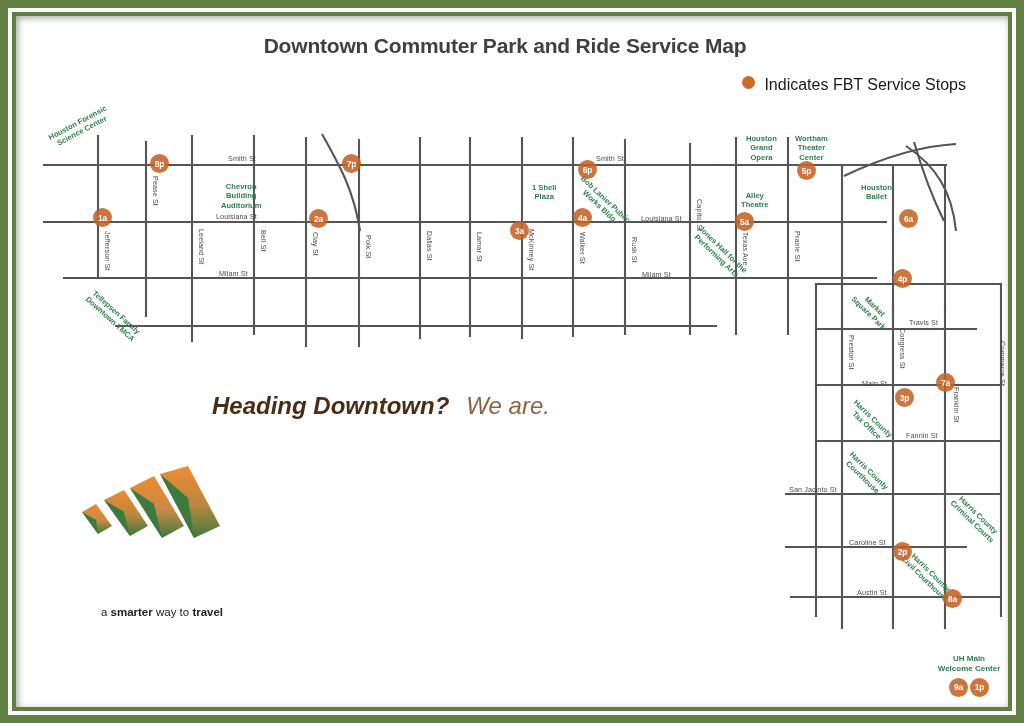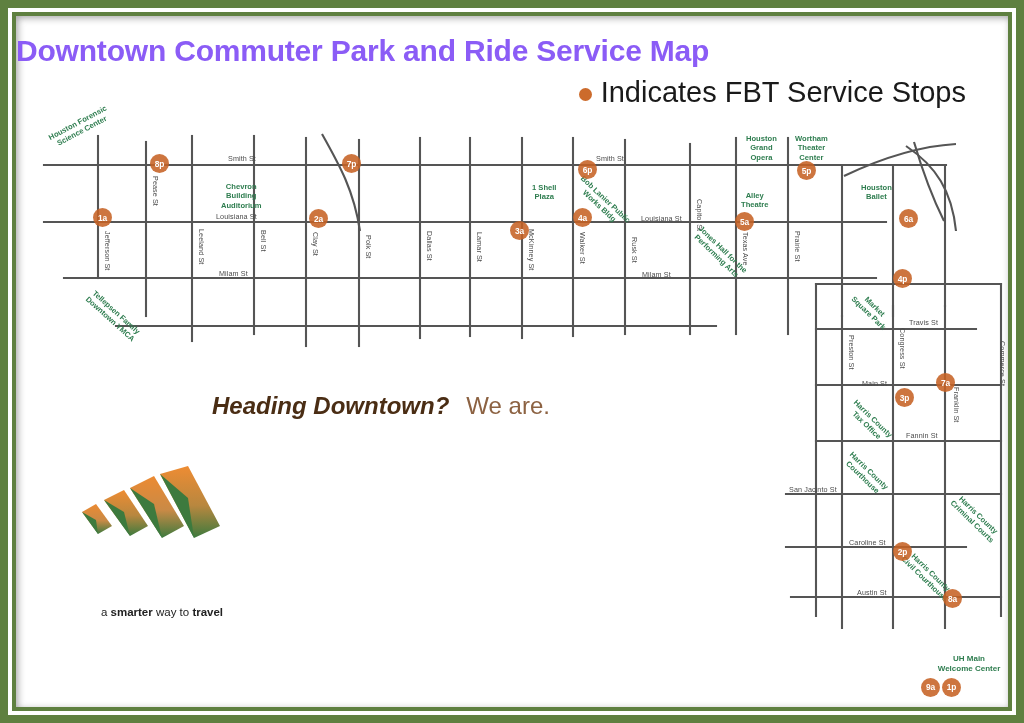--- a/index.html
+++ b/index.html
@@ -12,25 +12,25 @@
           background:#5f8040;box-sizing:border-box;}
   #frame-inner{position:absolute;left:8px;top:8px;right:8px;bottom:8px;
                background:#ffffff;box-sizing:border-box;}
   #frame-green2{position:absolute;left:12px;top:12px;right:12px;bottom:12px;
                background:#5f8040;box-sizing:border-box;}
   #canvas{position:absolute;left:16px;top:16px;right:16px;bottom:16px;
           background:#ffffff;box-shadow:inset 2px 2px 7px rgba(60,60,60,.45);
           overflow:hidden;}
 
   
-  #title{position:absolute;left:0;top:18px;width:100%;
+  #title{position:absolute;left:0;top:18px;width:100%;text-align:center;
          padding-right:14px;box-sizing:border-box;
-         font-size:30px;font-weight:bold;color:#8b5cf6;letter-spacing:-.2px;}
+         font-size:21px;font-weight:bold;color:#404040;letter-spacing:-.2px;}
   #legend{position:absolute;right:42px;top:60px;
-          font-size:29px;color:#1a1a1a;white-space:nowrap;}
+          font-size:16px;color:#1a1a1a;white-space:nowrap;}
   #legend .dot{display:inline-block;width:13px;height:13px;border-radius:50%;
                background:#cc6b2c;margin-right:9px;vertical-align:1px;}
 
   
   #map{position:absolute;left:0;top:0;width:992px;height:691px;}
   #map svg{position:absolute;left:0;top:0;}
 
   
   .lbl{position:absolute;color:#4b4b4b;font-size:7.2px;white-space:nowrap;
        line-height:1;letter-spacing:.1px;}
@@ -44,38 +44,38 @@
   
   .stop{position:absolute;width:19px;height:19px;border-radius:50%;
         background:rgba(198,98,36,.88);color:#fff;font-size:8.4px;
         font-weight:bold;display:flex;align-items:center;justify-content:center;
         letter-spacing:-.2px;}
 
   
   #tagline{position:absolute;left:196px;top:376px;font-size:24px;font-weight:bold;
            white-space:nowrap;}
   #tagline .a{color:#4a2d14;font-style:italic;}
-  #tagline .b{color:#8c6242;font-weight:normal;margin-left:17px;}
+  #tagline .b{color:#8c6242;font-weight:normal;margin-left:17px;font-style:italic;}
 
   
   #logo{position:absolute;left:58px;top:448px;width:176px;height:156px;}
   #logo svg{display:block;}
   #logo-word{position:absolute;left:0;top:92px;width:176px;text-align:center;
              font-size:23px;font-weight:bold;color:#2f7d45;letter-spacing:.5px;}
   #logo-word2{position:absolute;left:0;top:118px;width:176px;text-align:center;
               font-size:18px;font-weight:bold;color:#d2762f;letter-spacing:7px;
               text-indent:7px;}
   #logo-tag{position:absolute;left:0;top:142px;width:176px;text-align:center;
             font-size:11.5px;color:#222;}
   #logo-tag b{font-weight:bold;}
 
   
   #uh{position:absolute;left:905px;top:638px;width:96px;text-align:center;}
   #uh .t{font-size:8px;font-weight:bold;color:#2e7d4f;line-height:1.3;}
-  #uh .row{margin-top:3px;display:flex;gap:2px;}
+  #uh .row{margin-top:3px;display:flex;justify-content:center;gap:2px;}
   #uh .stop{position:relative;}
 </style>
 </head>
 <body>
 
 <div id="poster">
   <div id="frame-inner"></div>
   <div id="frame-green2"></div>
 
   <div id="canvas">

